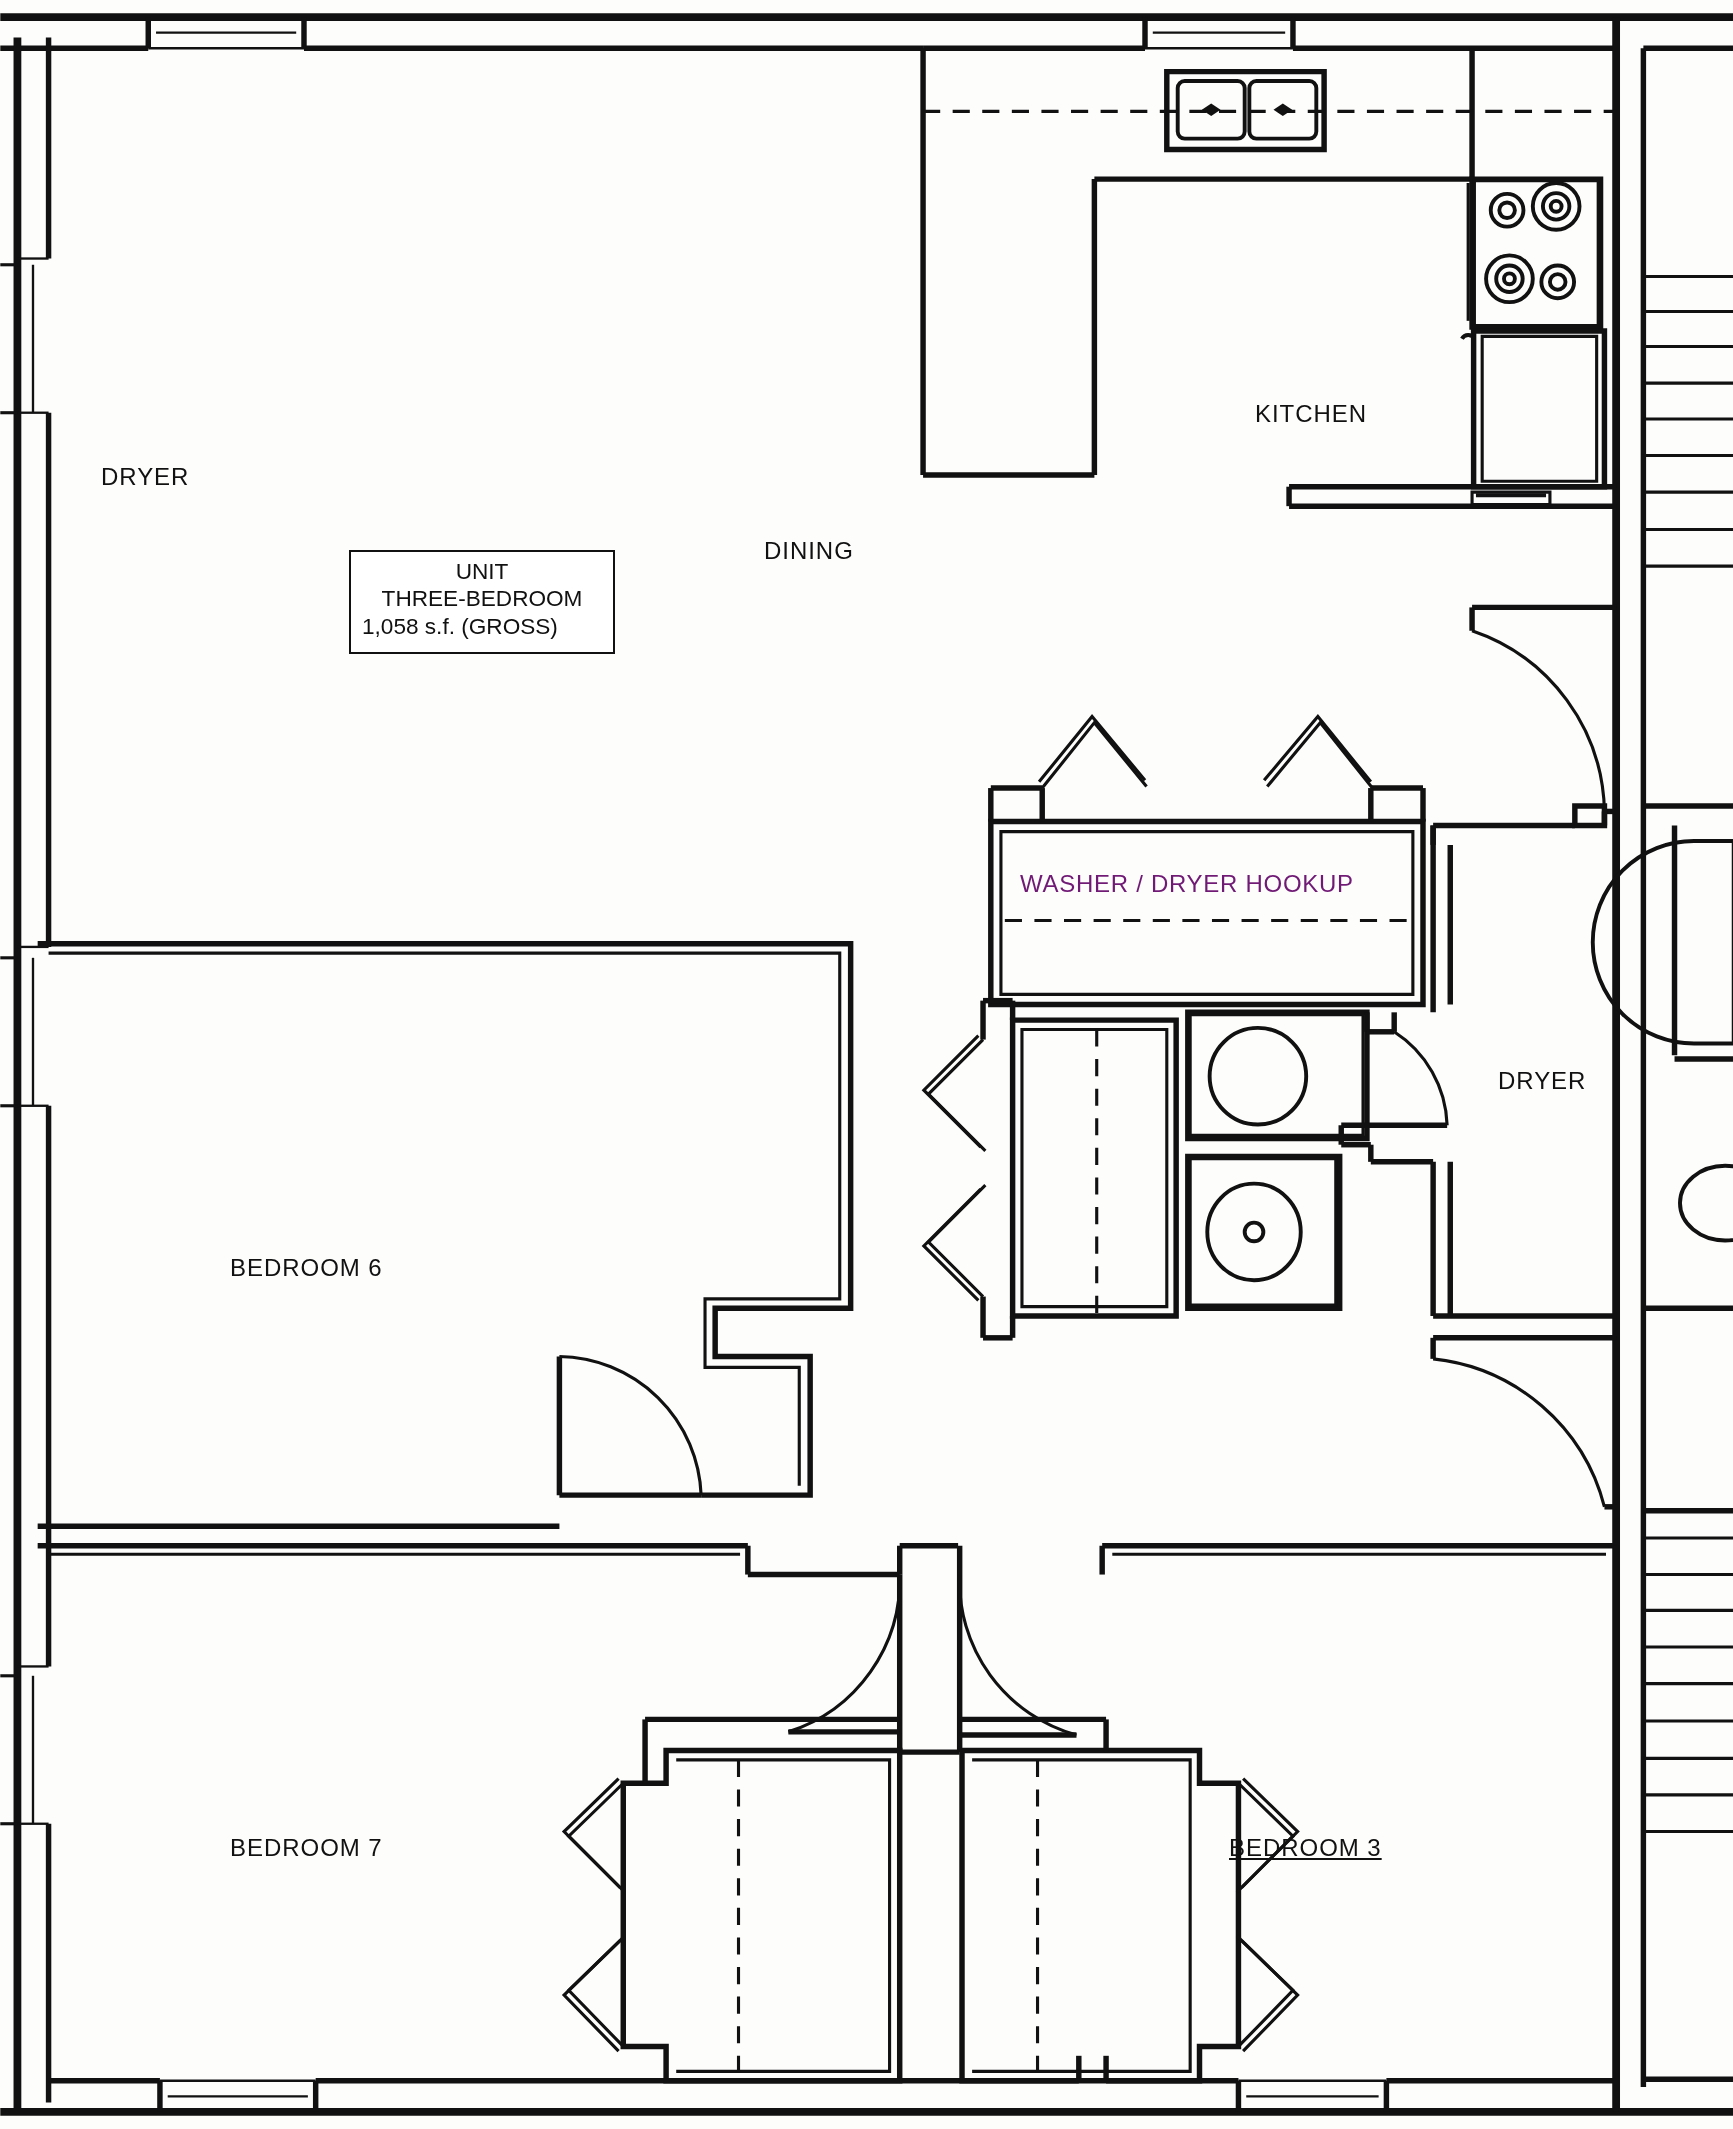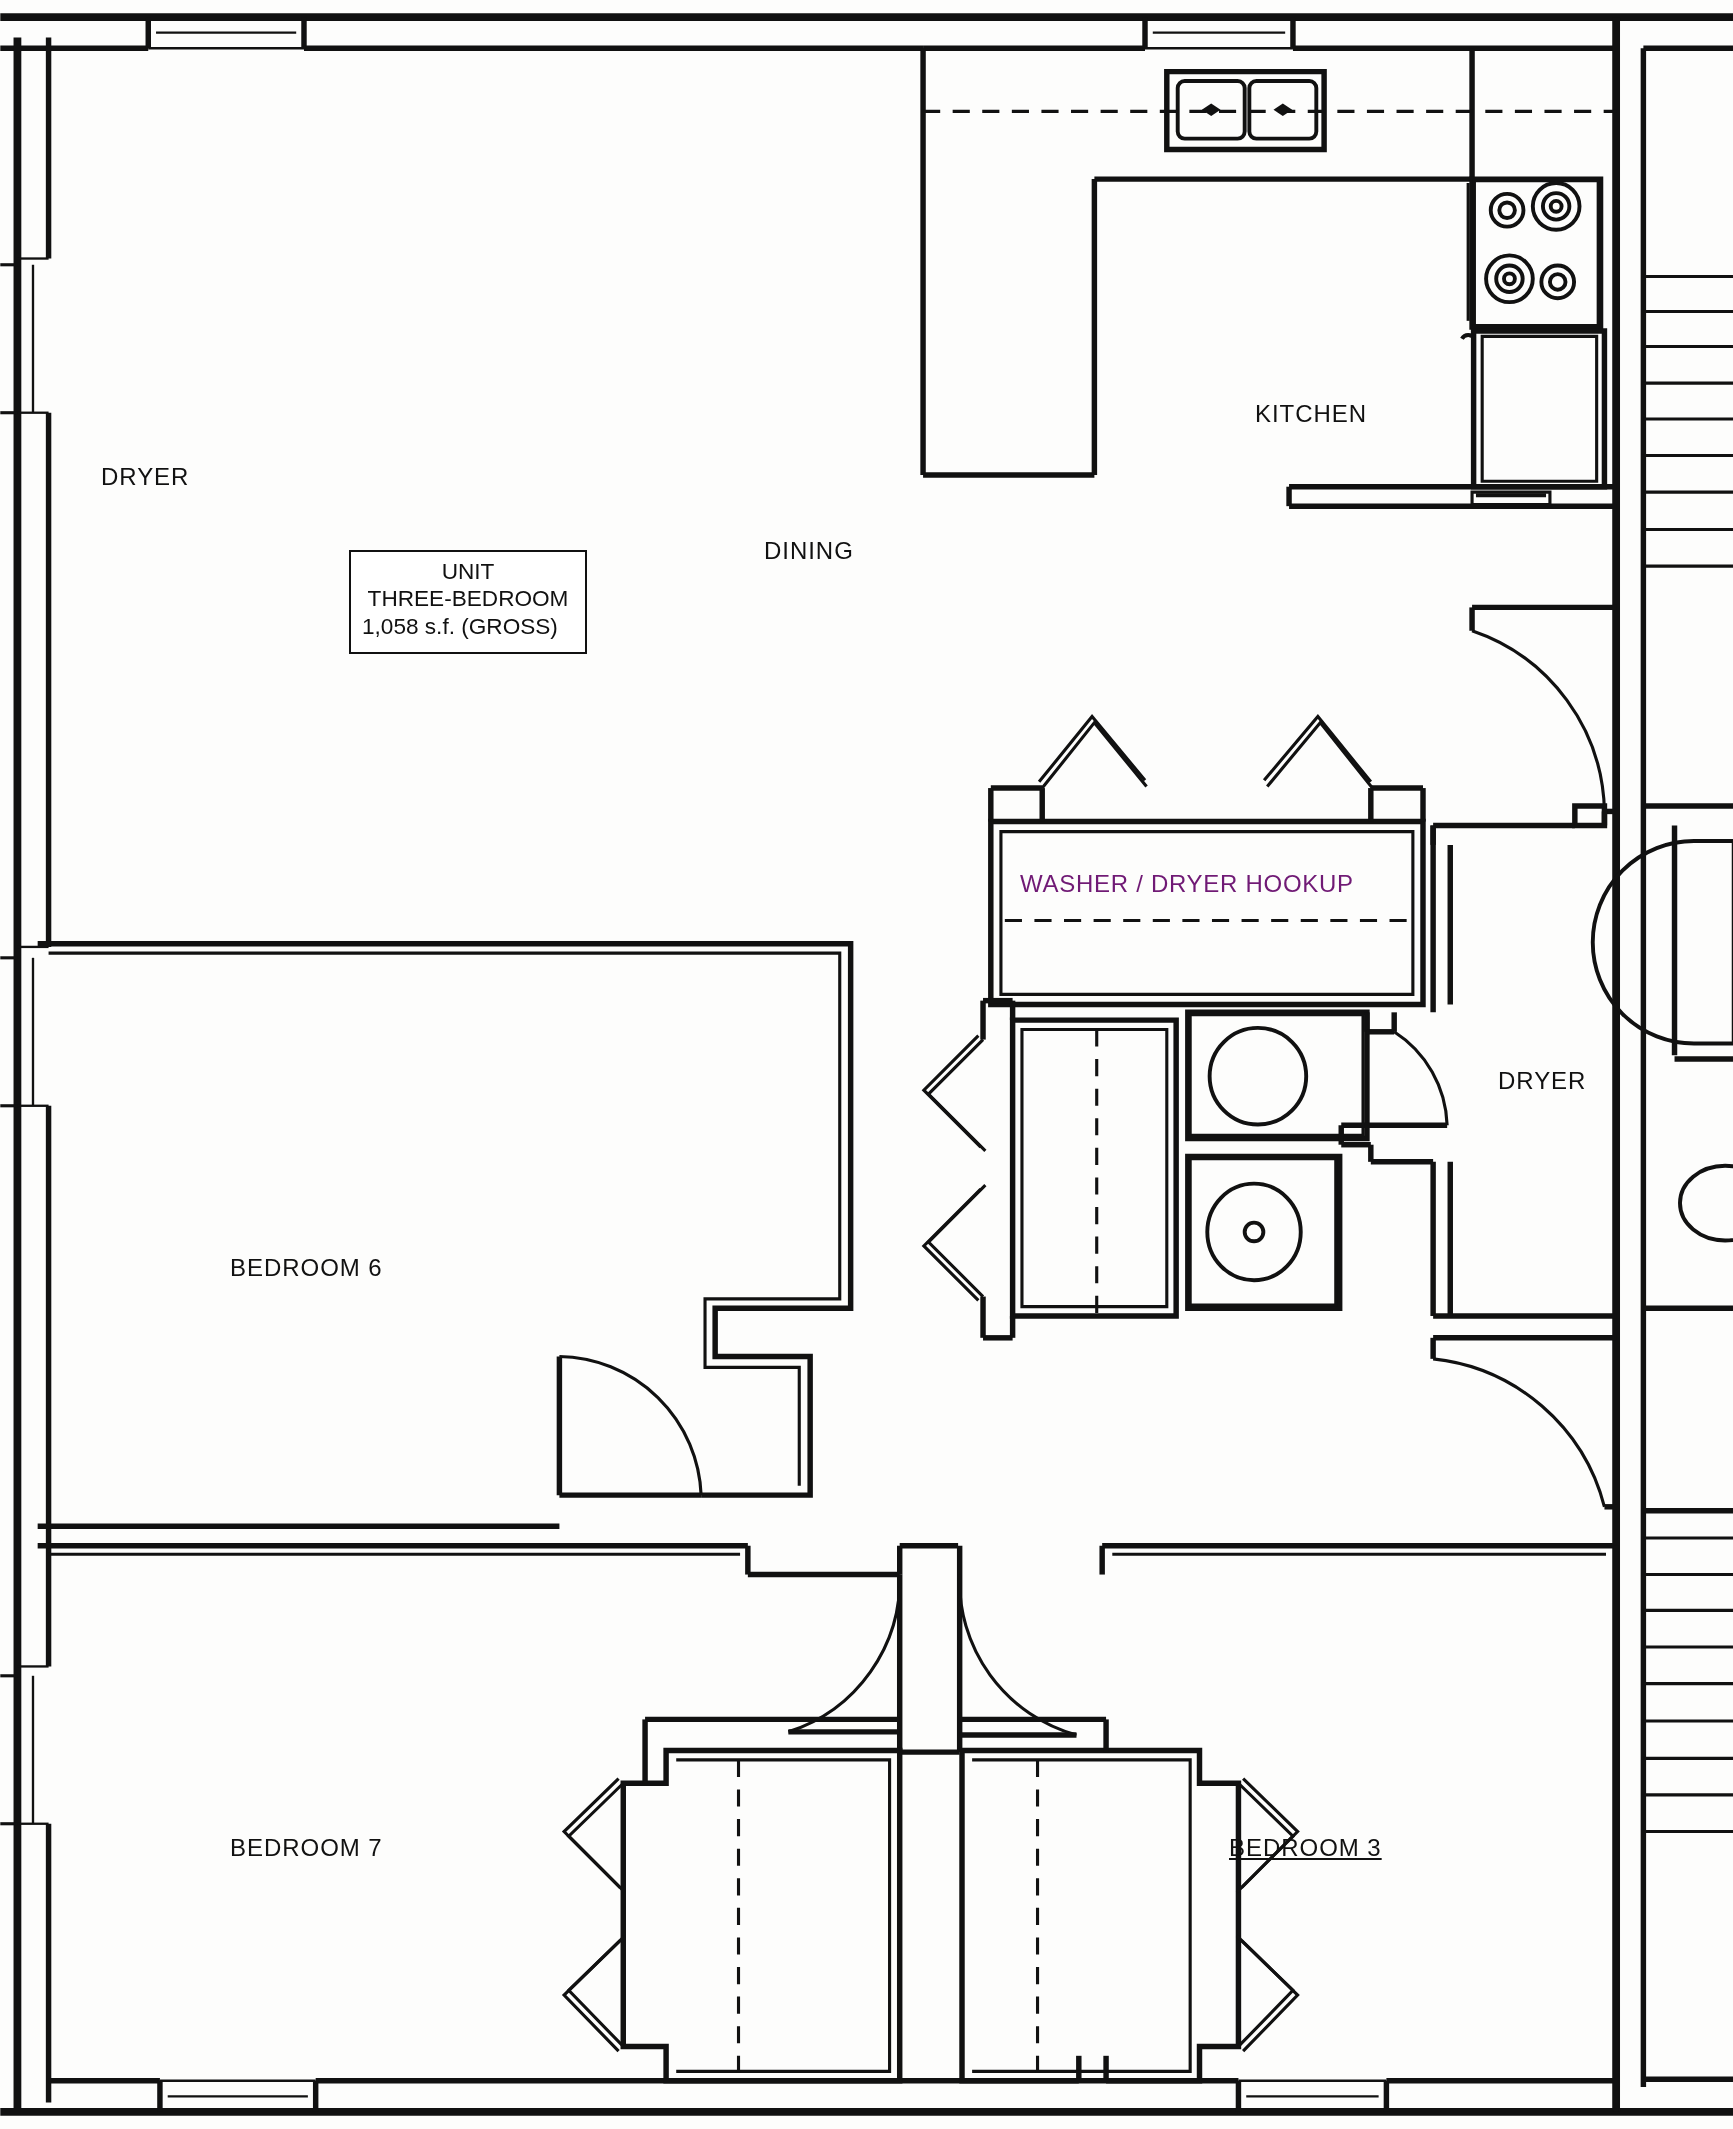--- a/index.html
+++ b/index.html
@@ -332,20 +332,20 @@
   <div class="room-label lbl-lg" style="left:1498px;top:1067px;">DRYER</div>
 
   <div class="room-label lbl-lg" style="left:230px;top:1254px;">BEDROOM 6</div>
 
   <div class="room-label lbl-lg" style="left:230px;top:1834px;">BEDROOM 7</div>
 
   <div class="room-label lbl-lg" style="left:1229px;top:1834px;text-decoration:underline;">BEDROOM 3</div>
 
   <div class="wd-label" style="left:1020px;top:870px;">WASHER / DRYER HOOKUP</div>
 
-  <div class="unit-box" style="left:349px;top:550px;width:238px;height:104px;">
+  <div class="unit-box" style="left:349px;top:550px;width:266px;height:104px;">
     <div class="unit-line center">UNIT</div>
     <div class="unit-line center">THREE-BEDROOM</div>
     <div class="unit-line">1,058 s.f. (GROSS)</div>
   </div>
 
 </div>
 
 
 </body></html>

